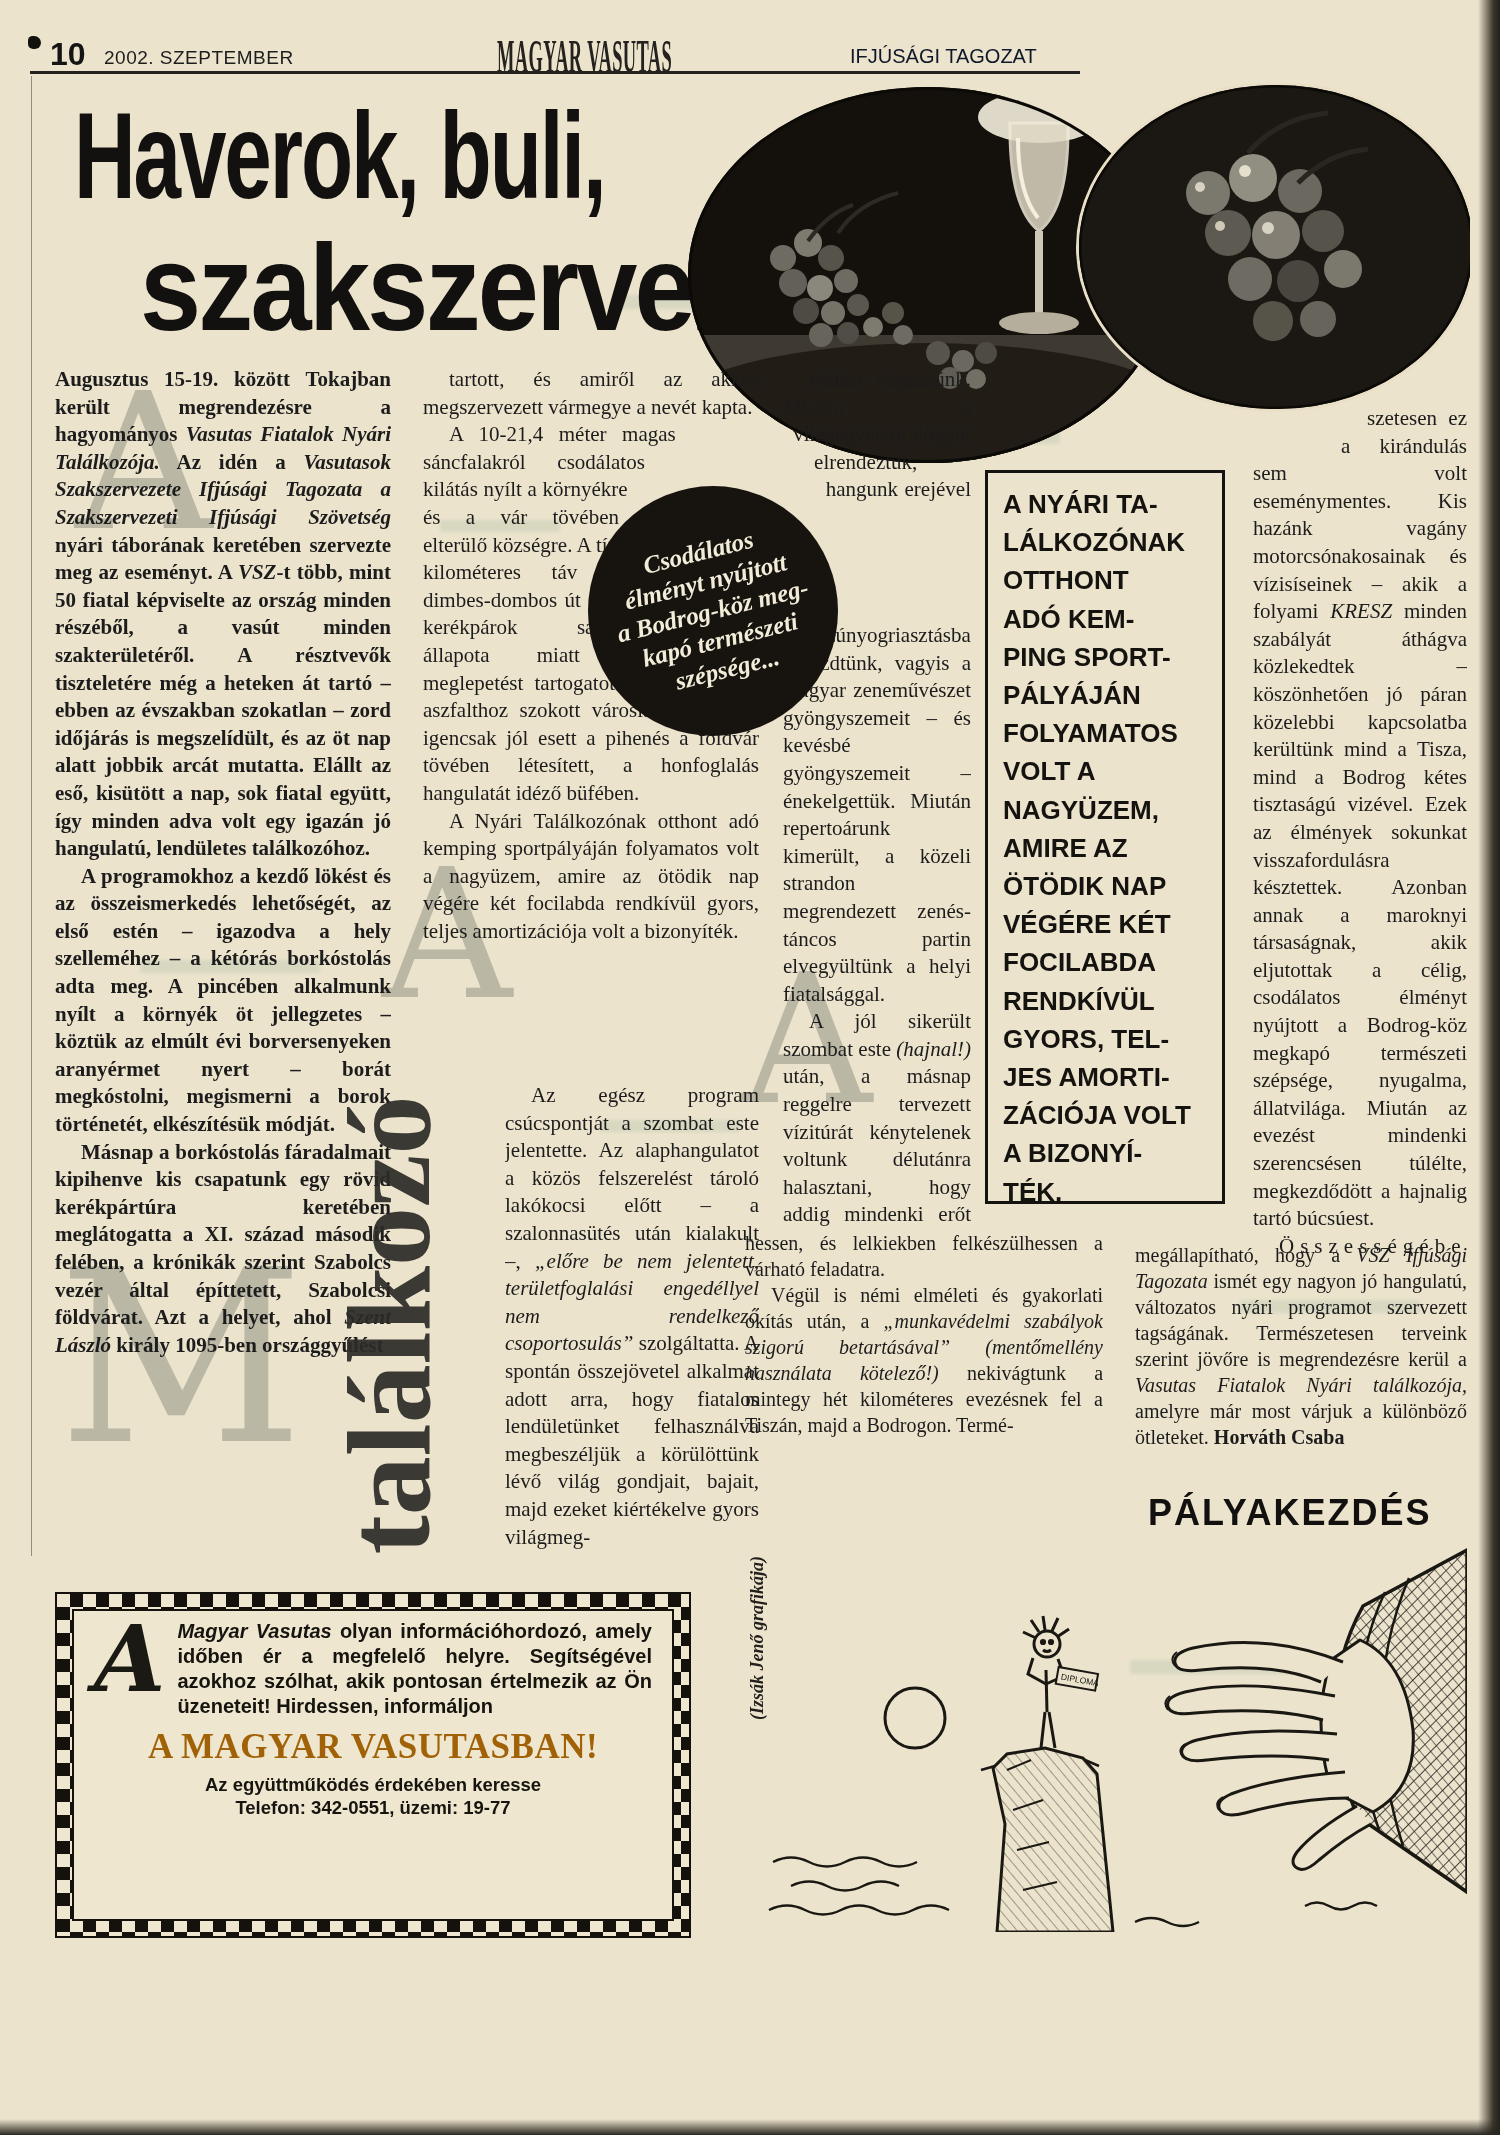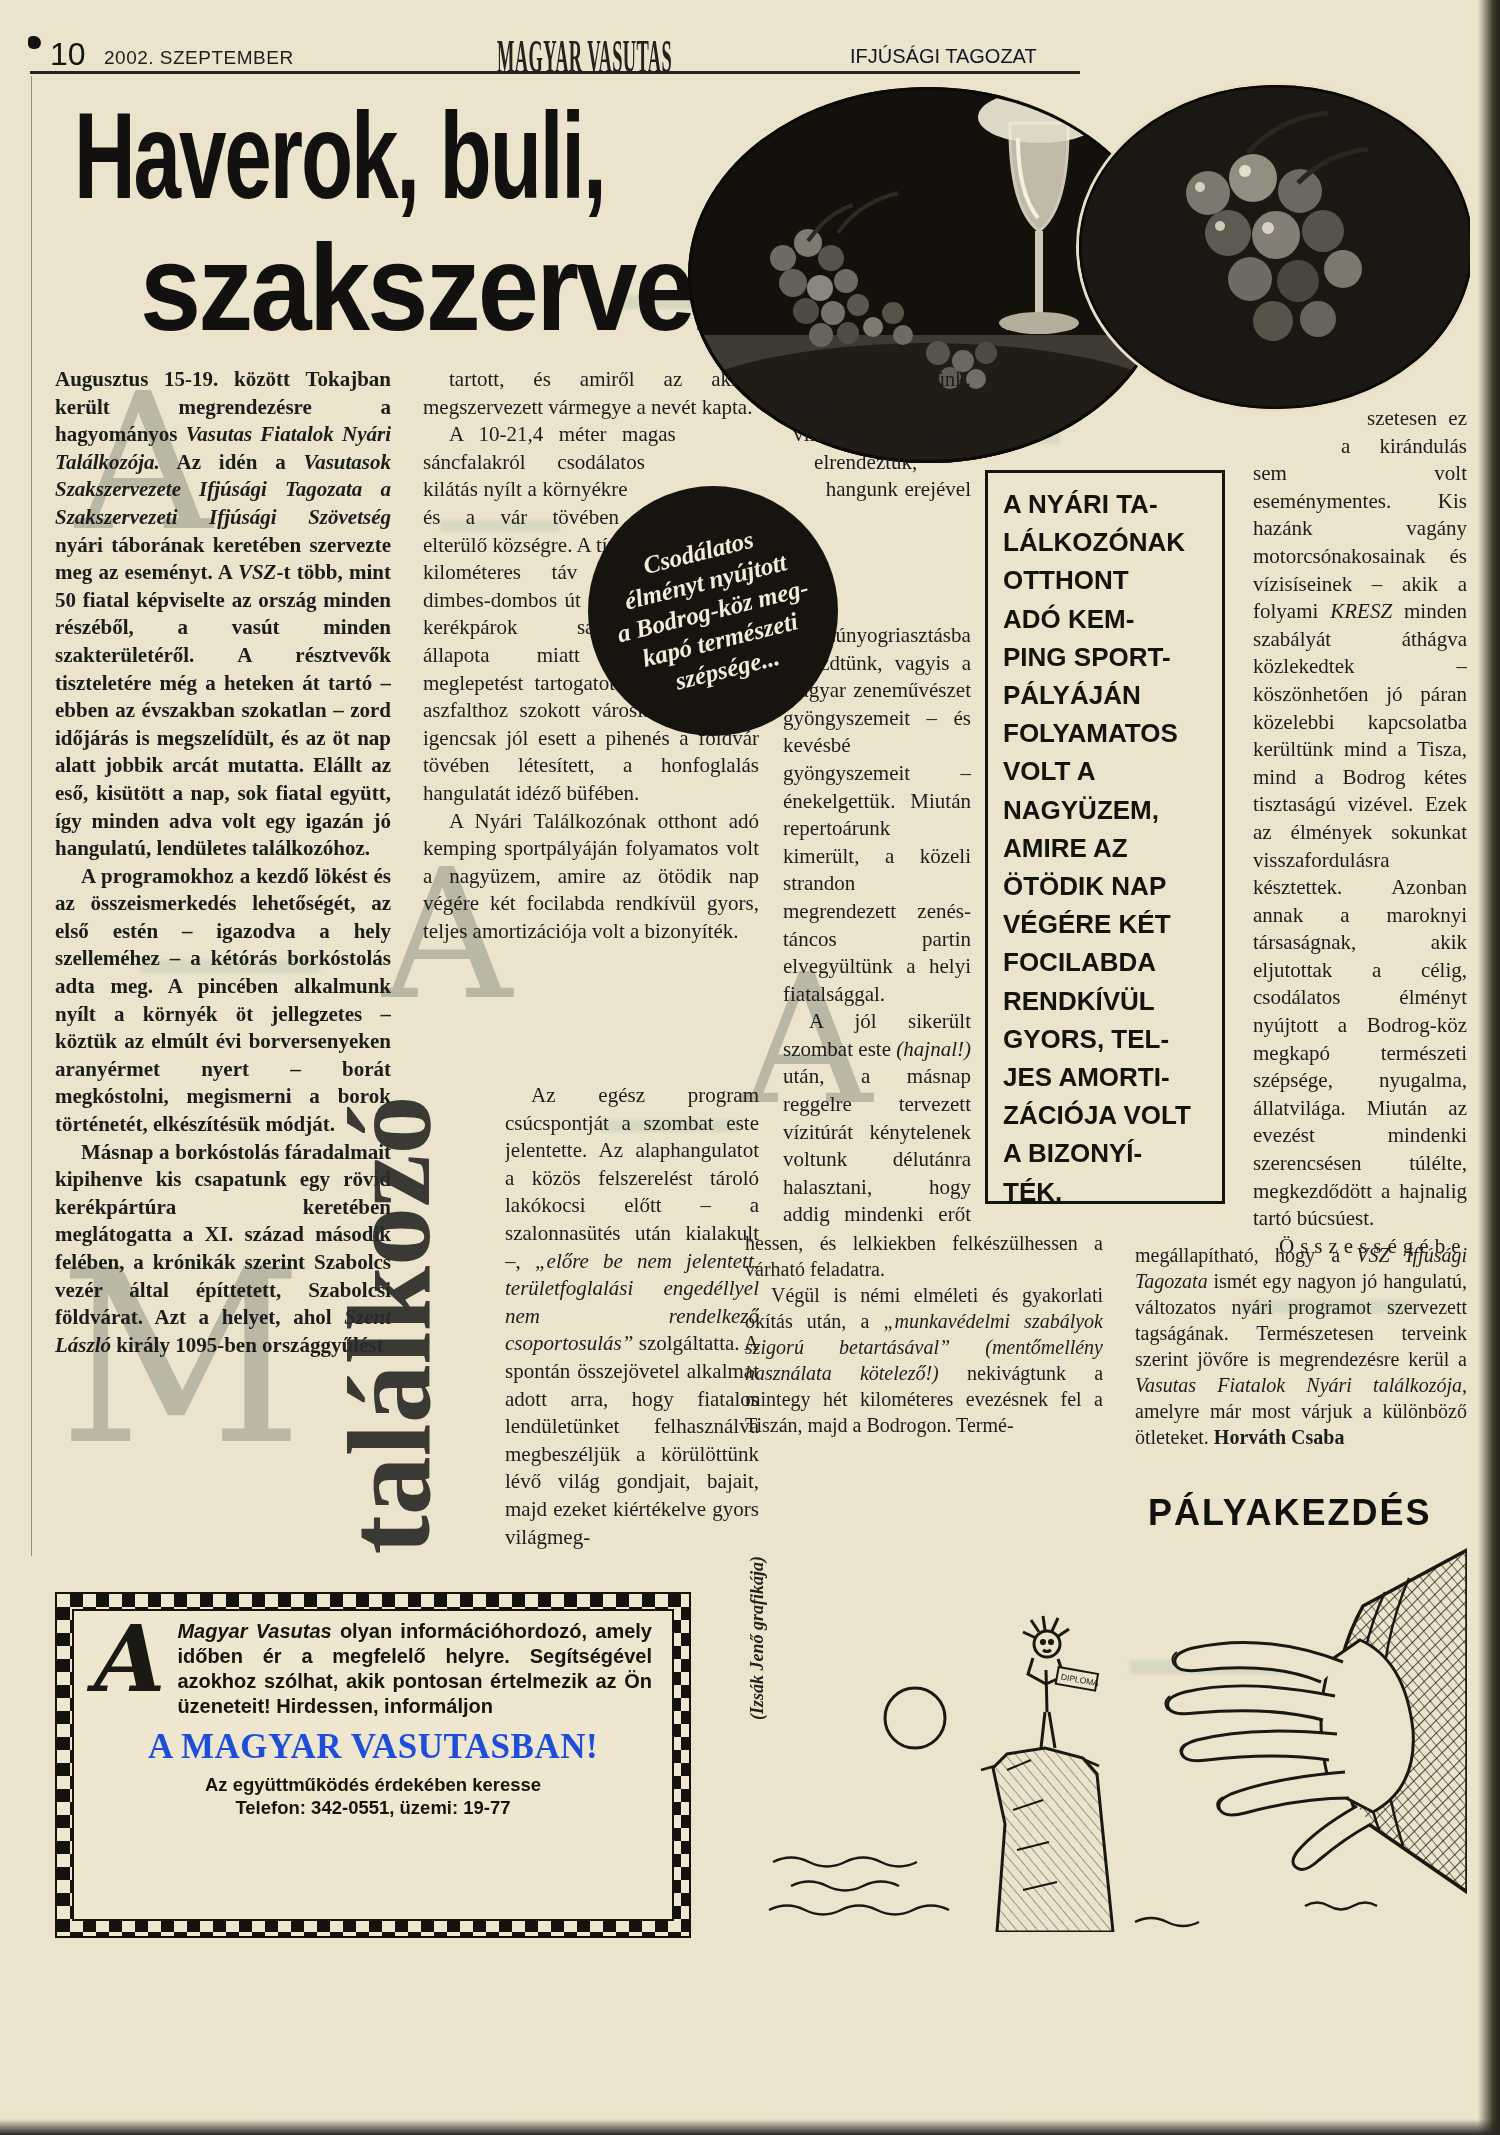--- a/index.html
+++ b/index.html
@@ -1,19 +1,19 @@
 <!DOCTYPE html>
 <html><head>
 <meta charset="utf-8">
 <style>
   html,body{margin:0;padding:0;background:#8a8577;}
   #page{position:relative;width:1500px;height:2135px;background:#ece3cc;overflow:hidden;
         font-family:"Liberation Serif",serif;color:#1c1c1c;}
   
-  .pageno{position:absolute;left:50px;top:36px;font-family:"Liberation Sans",sans-serif;font-weight:normal;font-size:32px;color:#141414;}
+  .pageno{position:absolute;left:50px;top:36px;font-family:"Liberation Sans",sans-serif;font-weight:bold;font-size:32px;color:#141414;}
   .hdate{position:absolute;left:104px;top:47px;font-family:"Liberation Sans",sans-serif;font-size:19px;letter-spacing:.5px;color:#1d1d1d;}
   .masthead{position:absolute;left:497px;top:30px;font-family:"Liberation Serif",serif;font-weight:bold;font-size:46px;white-space:nowrap;transform:scaleX(.40);transform-origin:left top;letter-spacing:1px;color:#24221e;}
   .section{position:absolute;left:850px;top:45px;width:230px;text-align:left;font-family:"Liberation Sans",sans-serif;font-size:20px;color:#0f172a;}
   .hrule{position:absolute;left:30px;top:71px;width:1050px;height:3px;background:#24221e;}
   .leftrule{position:absolute;left:31px;top:76px;width:1px;height:1480px;background:rgba(40,40,35,.45);}
   .cornerblob{position:absolute;left:28px;top:36px;width:13px;height:13px;background:#14120e;border-radius:40% 60% 55% 45%;}
   
   .hl{position:absolute;font-family:"Liberation Sans",sans-serif;font-weight:bold;color:#121110;white-space:nowrap;transform-origin:left top;letter-spacing:-3px;}
   #hl1{left:74px;top:86px;font-size:122px;transform:scaleX(.70);}
   #hl2{left:140px;top:218px;font-size:122px;transform:scaleX(.90);}
@@ -45,21 +45,21 @@
   .ghost{position:absolute;background:rgba(70,140,118,.12);filter:blur(1.5px);border-radius:3px;}
   
   .ad-frame{position:absolute;left:55px;top:1592px;width:636px;height:346px;box-sizing:border-box;border:2px solid #15120d;
             background:repeating-conic-gradient(#15120d 0% 25%, #efe6cf 0% 50%);background-size:26px 26px;}
   .ad-inner{position:absolute;left:15px;top:15px;right:15px;bottom:15px;border:2px solid #15120d;background:#efe6cf;padding:8px 20px;box-sizing:border-box;}
   .ad-bar{width:92%;margin:2px auto 10px;background:#11100c;color:#f2ead6;text-align:center;
           font-family:"Liberation Sans",sans-serif;font-weight:bold;font-style:italic;font-size:29px;line-height:44px;letter-spacing:1px;}
   .ad-para{font-family:"Liberation Sans",sans-serif;font-weight:bold;font-size:20px;line-height:25px;text-align:justify;color:#16140f;}
   .ad-para p{margin:0;text-indent:0!important;}
   .ad-initial{float:left;font-family:"DejaVu Serif",serif;font-style:italic;font-weight:bold;font-size:92px;line-height:72px;margin:4px 12px 0 0;color:#1b1913;}
-  .ad-title{text-align:center;font-family:"Liberation Serif",serif;font-weight:bold;font-size:35px;margin-top:8px;letter-spacing:.5px;color:#1d4ed8;}
+  .ad-title{text-align:center;font-family:"Liberation Serif",serif;font-weight:bold;font-size:35px;margin-top:8px;letter-spacing:.5px;color:#a16207;}
   .ad-contact{margin-top:6px;text-align:center;font-family:"Liberation Sans",sans-serif;font-weight:bold;font-size:18.5px;line-height:23px;color:#16140f;}
   
   .ctitle{position:absolute;left:1148px;top:1492px;font-family:"Liberation Sans",sans-serif;font-weight:bold;font-size:36px;letter-spacing:2px;color:#121110;}
   .ccredit{position:absolute;left:747px;top:1505px;height:215px;writing-mode:vertical-rl;transform:rotate(180deg);
            font-family:"Liberation Serif",serif;font-style:italic;font-weight:bold;font-size:18px;color:#22201c;}
   
   .edge-r{position:absolute;right:0;top:0;width:22px;height:2135px;background:linear-gradient(90deg,rgba(40,36,28,0),#3a352a 70%,#23201a);}
   .edge-b{position:absolute;left:0;bottom:0;width:1500px;height:16px;background:linear-gradient(0deg,#2a2720,rgba(42,39,32,0));}
 </style>
 </head>

